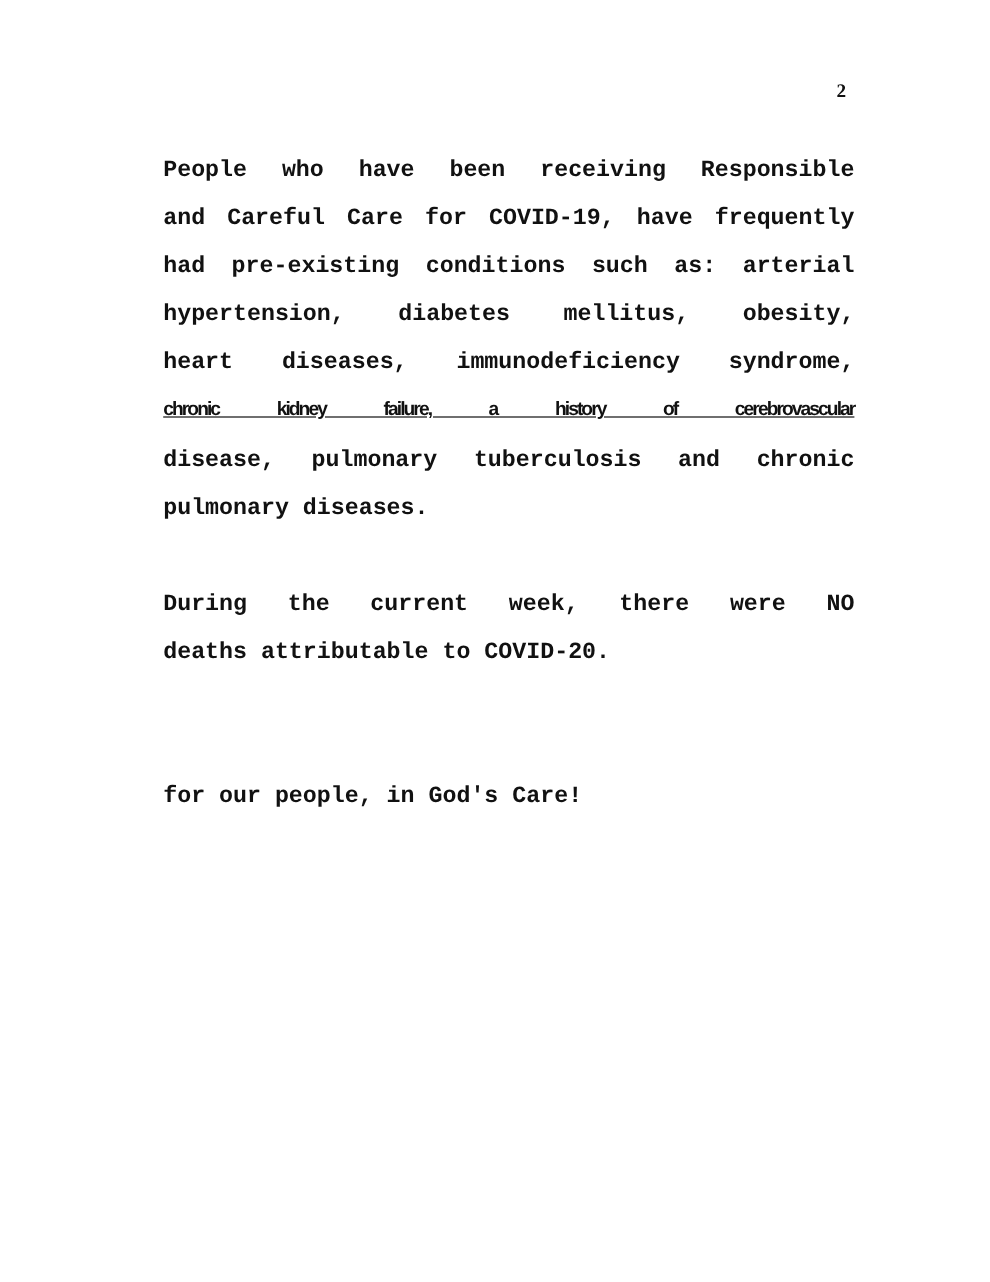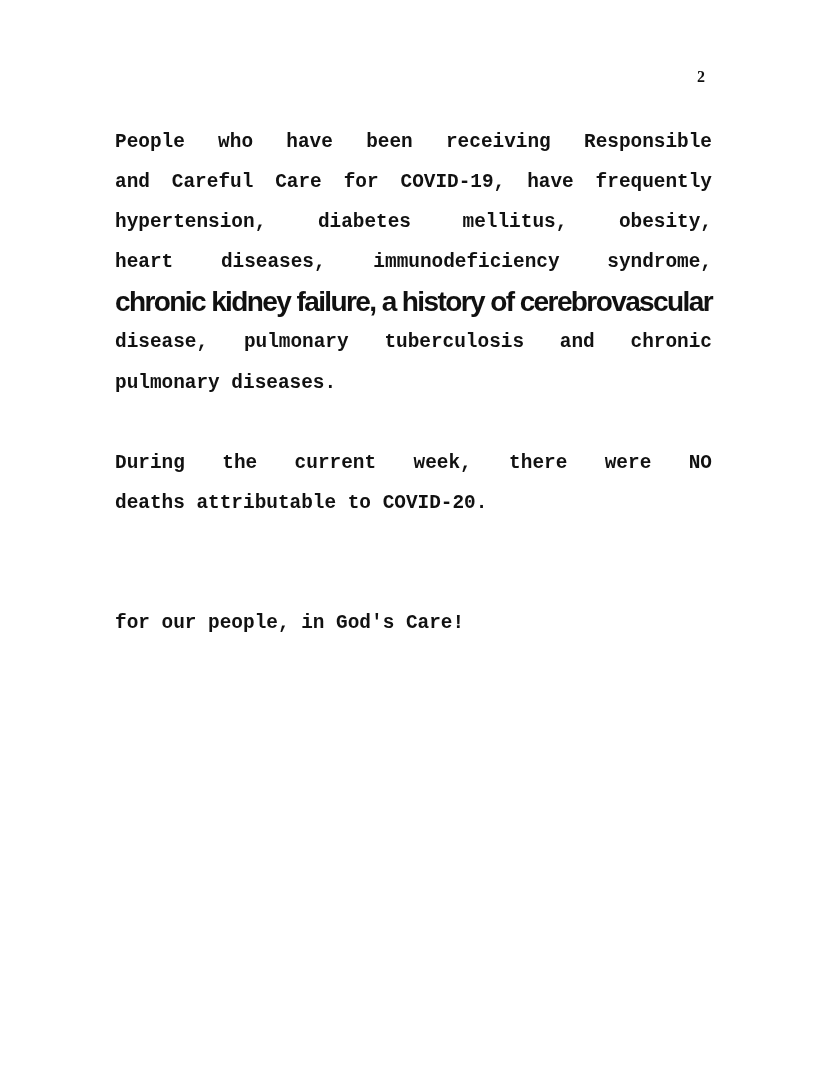--- a/index.html
+++ b/index.html
@@ -6,34 +6,35 @@
   body { width: 825px; height: 1068px; position: relative; overflow: hidden; }
   .page-number {
     position: absolute; top: 68px; left: 697px;
     font-family: "Liberation Serif", serif; font-weight: bold; font-size: 16px; color: #111;
   }
   .body-text {
     position: absolute; left: 115px; top: 122px; width: 597px;
     font-family: "Liberation Mono", monospace; font-weight: bold; font-size: 19.4px;
     line-height: 40.1px; color: #111;
   }
-  .line { display: block; height: 40.1px; white-space: nowrap; }
+  .line { display: block; height: 40.1px; white-space: nowrap; margin-left: 21px; }
   .line.justify { text-align: justify; text-align-last: justify; }
-  .line.squeeze { letter-spacing: -1.6px; font-family: "Liberation Sans", sans-serif; font-size: 28px; }
+  .line.squeeze { letter-spacing: -1.6px; font-family: "Liberation Sans", sans-serif; font-size: 16px; text-decoration: underline; }
   .gap { display: block; height: 40.1px; }
 </style>
 </head>
 <body>
 
 <div class="page-number">2</div>
 
 <div class="body-text">
   <div>
     <span class="line justify">People who have been receiving Responsible</span>
     <span class="line justify">and Careful Care for COVID-19, have frequently</span>
+    <span class="line justify">had pre-existing conditions such as: arterial</span>
     <span class="line justify">hypertension, diabetes mellitus, obesity,</span>
     <span class="line justify">heart diseases, immunodeficiency syndrome,</span>
     <span class="line justify squeeze">chronic kidney failure, a history of cerebrovascular</span>
     <span class="line justify">disease, pulmonary tuberculosis and chronic</span>
     <span class="line">pulmonary diseases.</span>
   </div>
   <span class="gap"></span>
   <div>
     <span class="line justify">During the current week, there were NO</span>
     <span class="line">deaths attributable to COVID-20.</span>

